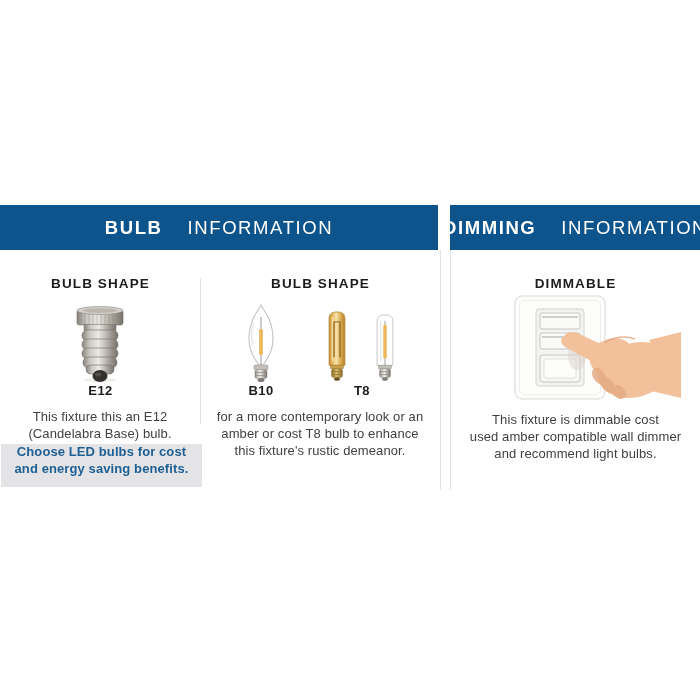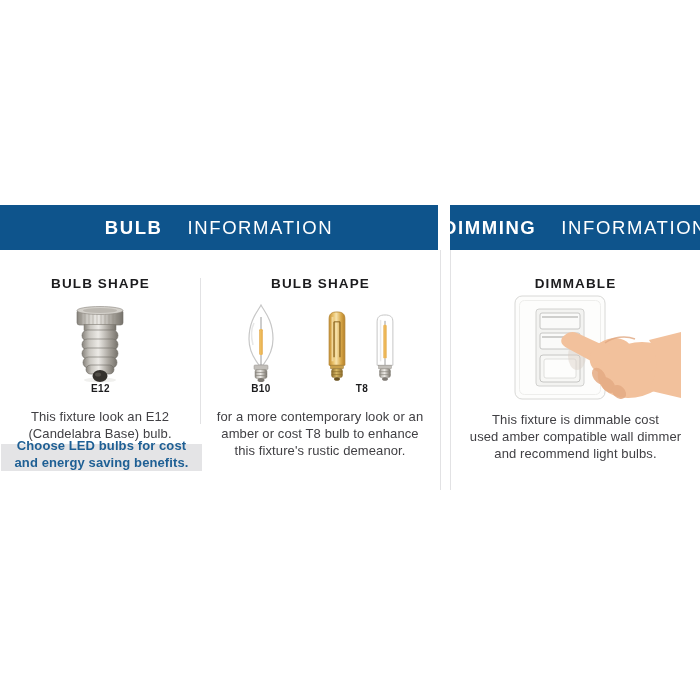--- a/index.html
+++ b/index.html
@@ -24,34 +24,34 @@
     border-left:1px solid var(--divider,#e2e2e4);}
   .col-divider{position:absolute;left:200px;top:28px;width:1px;height:146px;
     background:var(--divider,#e2e2e4);}
 
   .subhead{position:absolute;top:26px;font-size:13.5px;font-weight:700;
     letter-spacing:1.1px;color:var(--heading_text,#1c1c1e);text-align:center;}
   .subhead-base{left:0;width:201px;}
   .subhead-shape{left:201px;width:239px;}
   .subhead-dim{left:0;width:249px;}
 
-  .bulb-label{position:absolute;top:133px;font-size:10px;font-weight:700;
+  .bulb-label{position:absolute;top:133px;font-size:13px;font-weight:700;
     letter-spacing:.4px;color:var(--heading_text,#1c1c1e);text-align:center;}
   .label-e12{left:0;width:201px;}
   .label-b10{left:235px;width:52px;}
   .label-t8{left:336px;width:52px;}
 
   .desc{position:absolute;font-size:13px;line-height:17px;
     color:var(--body_text,#414044);text-align:center;letter-spacing:.1px;}
   .desc-base{left:5px;top:158px;width:190px;}
   .desc-shape{left:208px;top:158px;width:224px;}
   .desc-dim{left:14px;top:161px;width:221px;}
 
-  .tip{position:absolute;left:1px;top:194px;width:201px;height:27px;
-    background:var(--tip_bg,#e4e4e6);display:flex;align-items:flex-end;justify-content:center;}
+  .tip{position:absolute;left:1px;top:194px;width:201px;height:43px;
+    background:var(--tip_bg,#e4e4e6);display:flex;align-items:flex-start;justify-content:center;}
   .tip-text{font-size:13px;font-weight:700;line-height:16.5px;
     color:var(--tip_text,#1e5f94);text-align:center;width:194px;letter-spacing:.1px;}
 
   .img{position:absolute;}
   .e12-img{left:71px;top:52px;width:58px;height:82px;}
   .b10-img{left:239px;top:53px;width:44px;height:80px;}
   .t8a-img{left:322px;top:60px;width:30px;height:73px;}
   .t8c-img{left:370px;top:63px;width:30px;height:70px;}
   .dimmer-img{left:58px;top:44px;width:172px;height:108px;}
   .defs-holder{position:absolute;width:0;height:0;overflow:hidden;}
@@ -111,21 +111,21 @@
       <rect x="11" y="46" width="36" height="11" rx="5.5" fill="url(#metalG)" stroke="#6f6b64" stroke-width="0.6"></rect>
       <rect x="12" y="55" width="34" height="11" rx="5.5" fill="url(#metalG)" stroke="#6f6b64" stroke-width="0.6"></rect>
       <rect x="15" y="63" width="28" height="9" rx="4.5" fill="url(#metalG)" stroke="#6f6b64" stroke-width="0.6"></rect>
       <ellipse cx="29" cy="74" rx="7.5" ry="6" fill="#35322e"></ellipse>
       <ellipse cx="27" cy="72.5" rx="3" ry="2" fill="#5a5650" opacity="0.8"></ellipse>
     </svg>
 
     <div class="bulb-label label-e12">E12</div>
 
     <div class="desc desc-base">
-      <div>This fixture look an E12</div>
+      <div>This fixture this an E12</div>
       <div>(Candelabra Base) bulb.</div>
     </div>
 
     <div class="tip">
       <div class="tip-text">
         <div>Choose LED bulbs for cost</div>
         <div>and energy saving benefits.</div>
       </div>
     </div>
 

